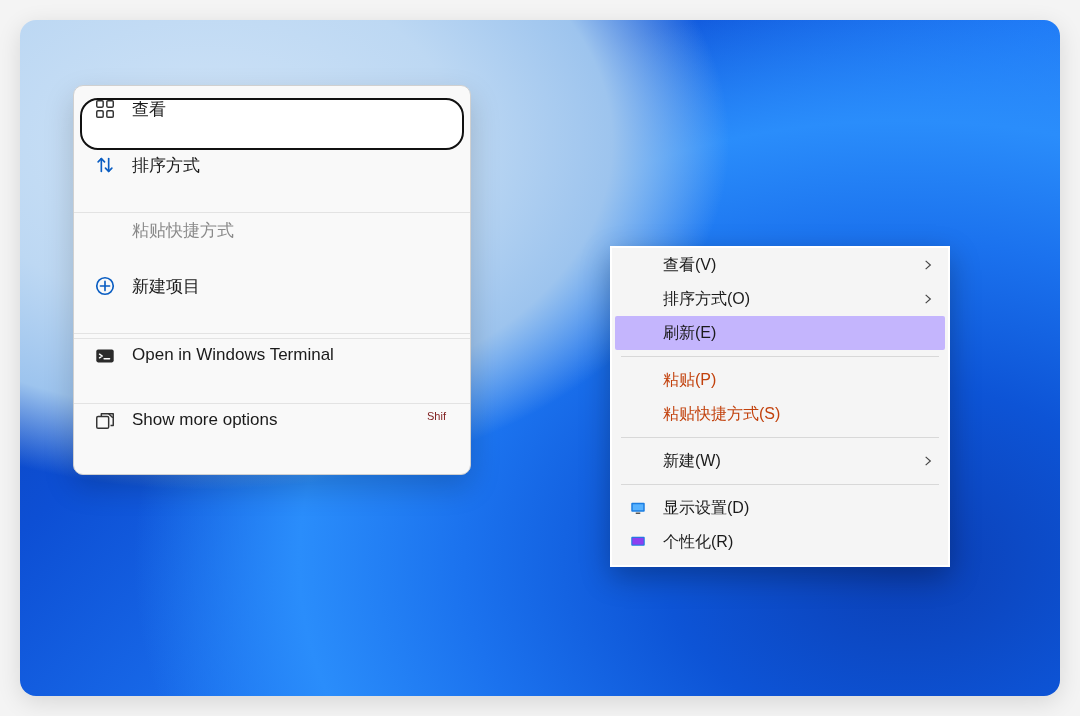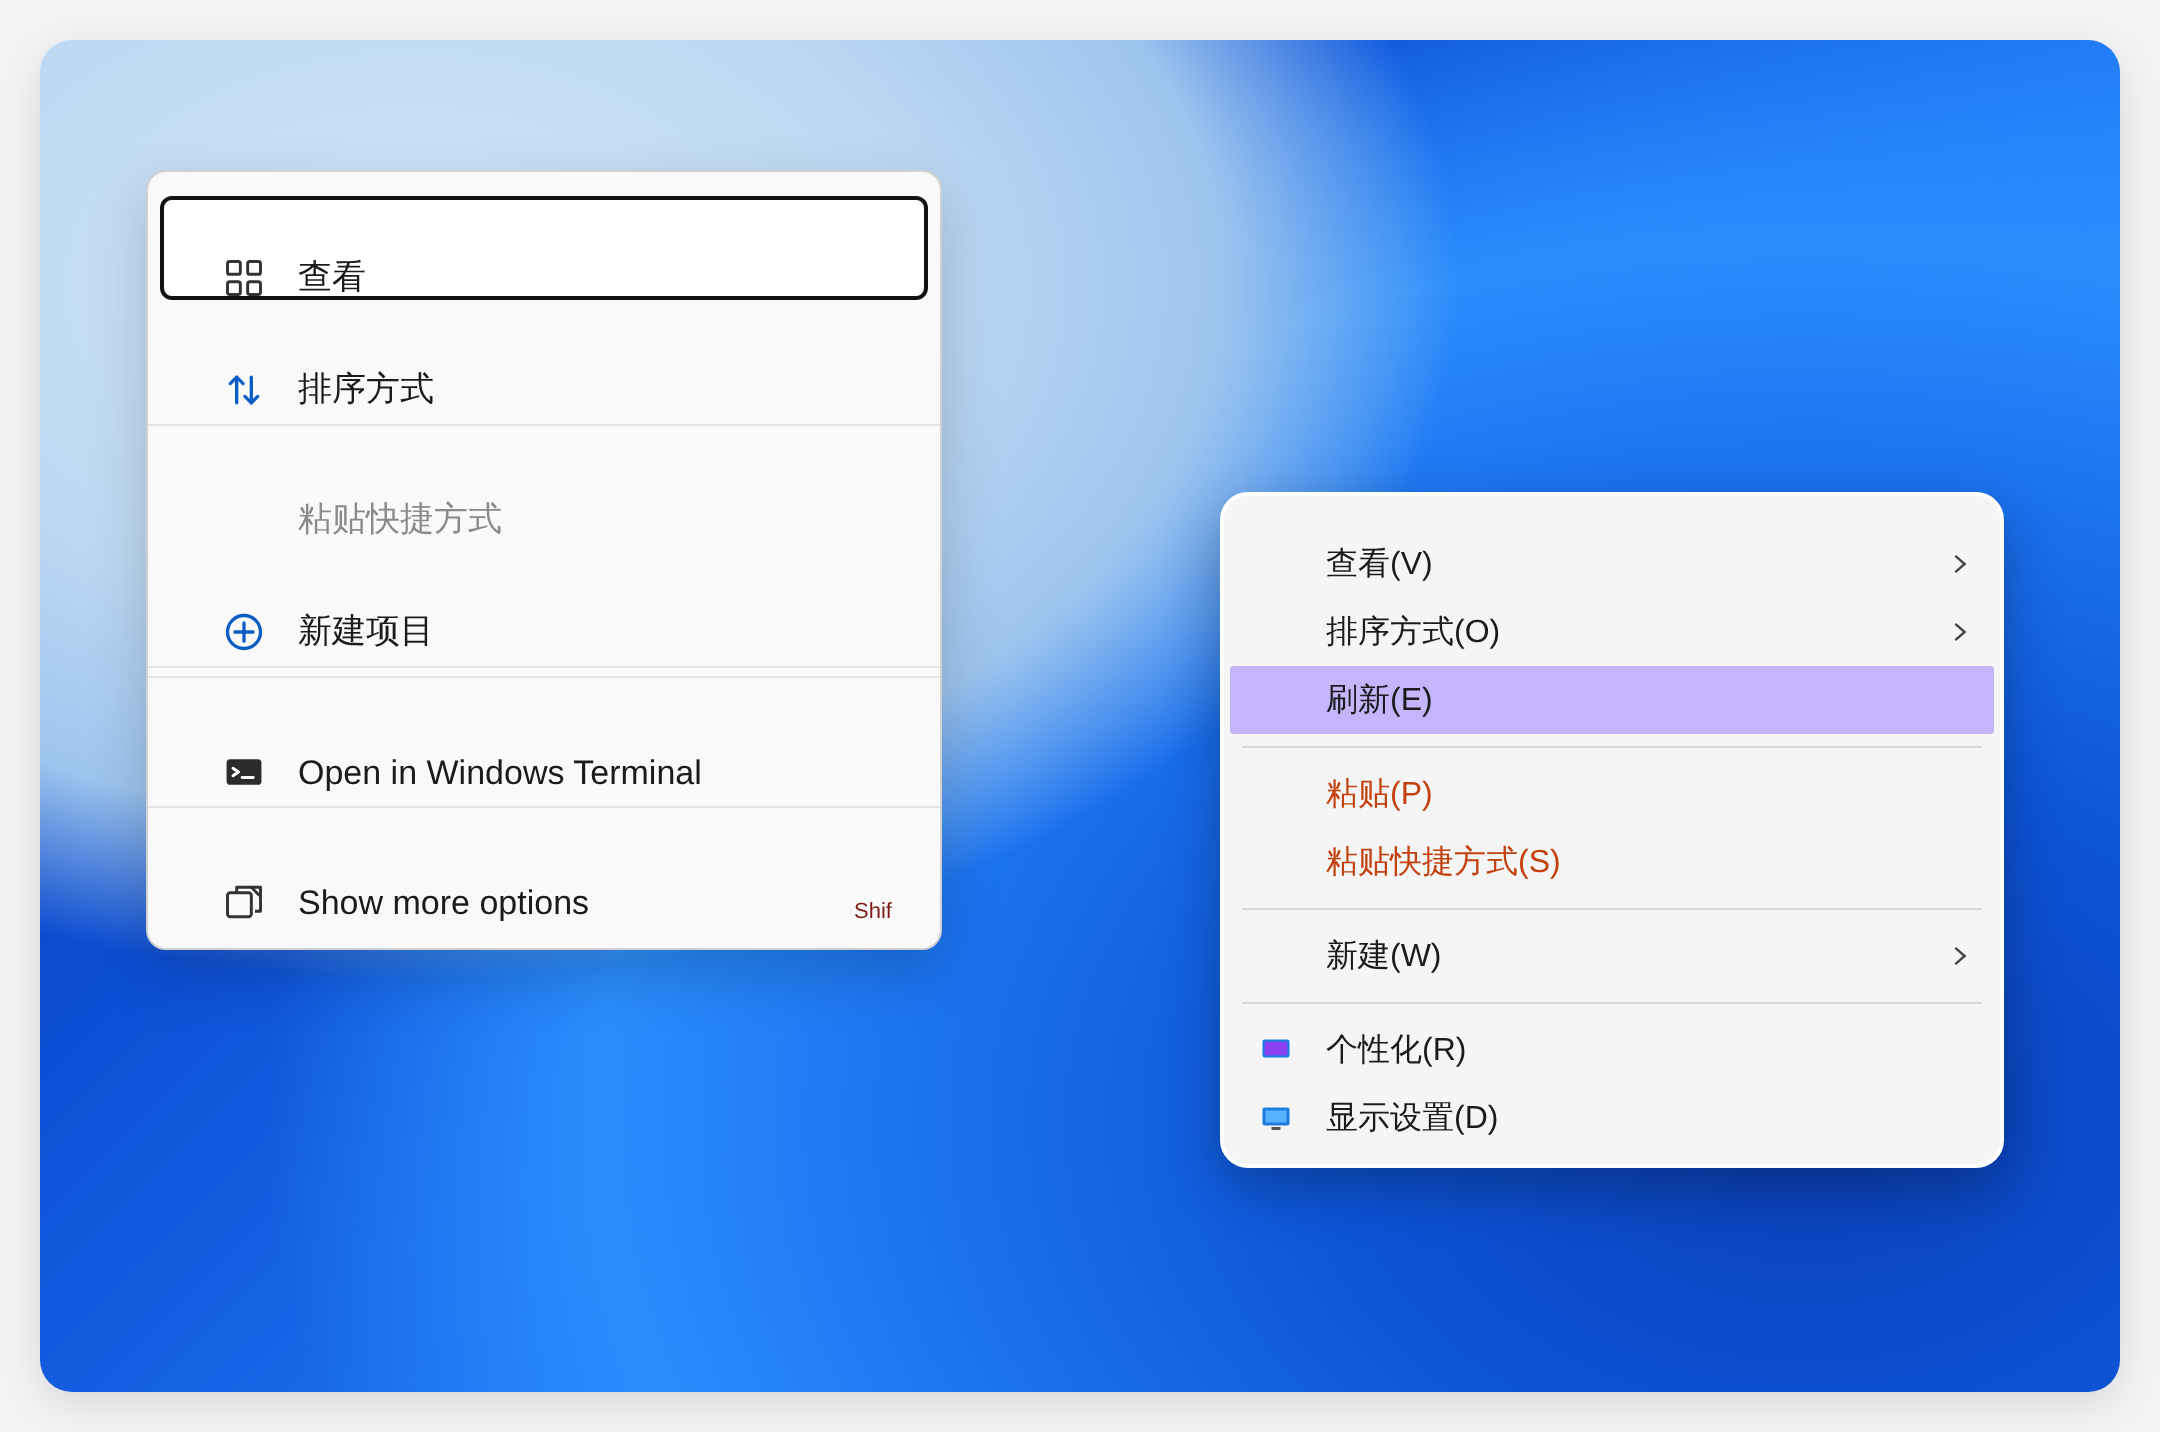--- a/index.html
+++ b/index.html
@@ -42,25 +42,25 @@
     color: #1b1b1b;
   }
   .menu11 .group { padding: 2px 0; }
   .menu11 .sep {
     height: 1px;
     background: #e3e3e3;
     margin: 0;
   }
   .menu11 .item {
     display: flex;
-    align-items: flex-end;
+    align-items: flex-start;
     gap: 16px;
     height: 52px;
-    padding: 0 18px 0 31px;
-    border-radius: 6px;
+    padding: 0 18px 0 14px;
+    border-radius: 18px;
     margin: 4px 6px;
     position: relative;
   }
   .menu11 .item svg { flex: 0 0 22px; }
   .menu11 .item .label { flex: 1 1 auto; }
   .menu11 .item .hint { font-size: 11px; color: #7f1d1d; }
   .menu11 .item.disabled { color: #8a8a8a; }
   .menu11 .item.hover { background: #ececec; }
   .menu11 .item.focus {
     outline: 2.5px solid #111;
@@ -68,28 +68,28 @@
     background: #fff;
   }
   .ico { width: 22px; height: 22px; display:inline-flex; align-items:center; justify-content:center;}
   .ico-empty { width:22px; }
 
   
   .menuClassic {
     position: absolute;
     left: 590px;
     top: 226px;
-    width: 392px;
+    width: 340px;
     background: #f5f5f5;
     border: 2.5px solid #ffffff;
-    border-radius: 14px;
+    border-radius: 0;
     box-shadow: 0 10px 28px rgba(0,0,0,0.28);
     font-size: 16px;
     color: #1b1b1b;
-    padding: 17px 3px 6px 3px;
+    padding: 0 3px 6px 3px;
   }
   .menuClassic .sep {
     height: 1px;
     background: #d8d8d8;
     margin: 6px 6px;
   }
   .menuClassic .row {
     display: flex;
     align-items: center;
     height: 34px;
@@ -247,36 +247,36 @@
           </svg>
       </span>
     </div>
 
     <div class="sep"></div>
 
     <div class="row">
       <span class="iconCell">
         <svg viewBox="0 0 24 24" width="18" height="18">
           <rect x="3" y="5" width="18" height="12" rx="1.3" fill="#1b7de0"></rect>
+          <rect x="5" y="7" width="14" height="8" fill="#57b2ff"></rect>
+          <rect x="9" y="18" width="6" height="2" fill="#555"></rect>
+        </svg>
+      </span>
+      <span class="label">显示设置(D)</span>
+      <span class="sub"></span>
+    </div>
+
+    <div class="row">
+      <span class="iconCell">
+        <svg viewBox="0 0 24 24" width="18" height="18">
+          <rect x="3" y="5" width="18" height="12" rx="1.3" fill="#1b7de0"></rect>
           <rect x="4.5" y="6.5" width="15" height="9" fill="#8b3ff0">
               <path d="M5 15l4-4 3 3 3-5 4 6" fill="#ff8a1e"></path>
           <rect x="9" y="18" width="6" height="2" fill="#555"></rect>
         </rect>
           </svg>
       </span>
       <span class="label">个性化(R)</span>
       <span class="sub"></span>
     </div>
-
-    <div class="row">
-      <span class="iconCell">
-        <svg viewBox="0 0 24 24" width="18" height="18">
-          <rect x="3" y="5" width="18" height="12" rx="1.3" fill="#1b7de0"></rect>
-          <rect x="5" y="7" width="14" height="8" fill="#57b2ff"></rect>
-          <rect x="9" y="18" width="6" height="2" fill="#555"></rect>
-        </svg>
-      </span>
-      <span class="label">显示设置(D)</span>
-      <span class="sub"></span>
-    </div>
   </div>
 
 </div>
 
 </body></html>

